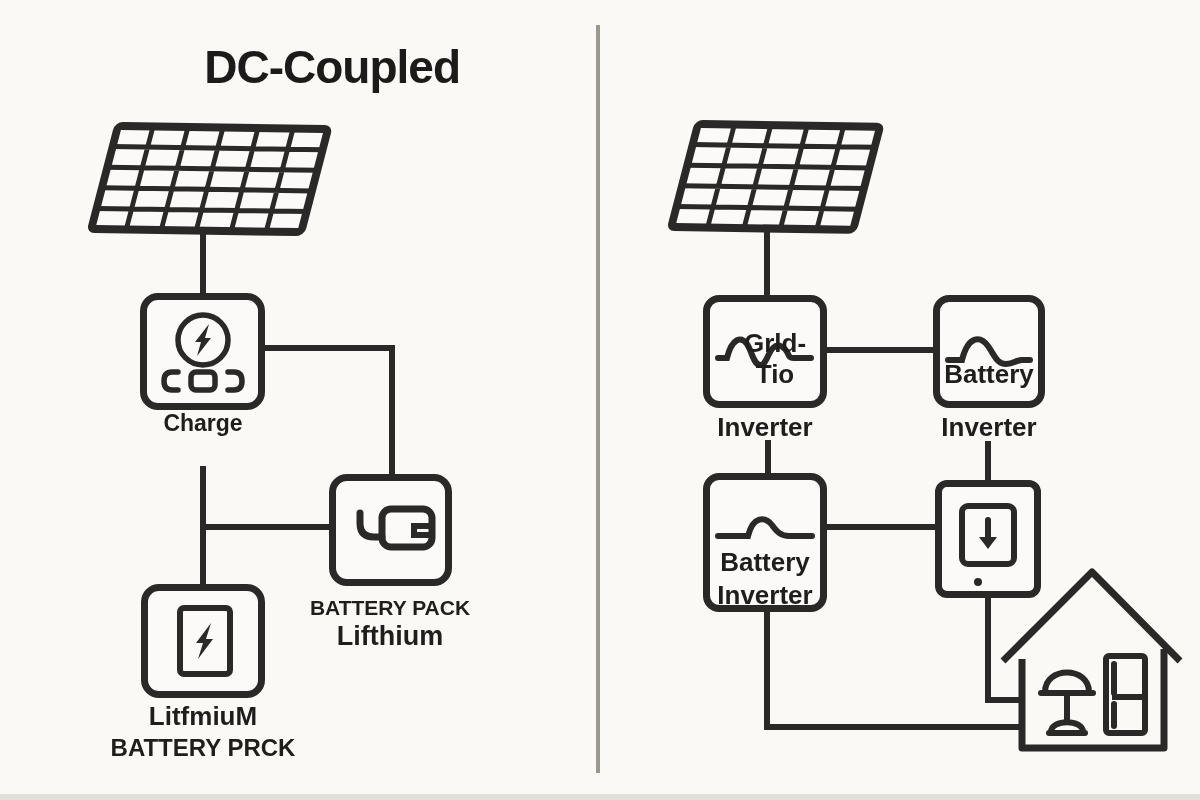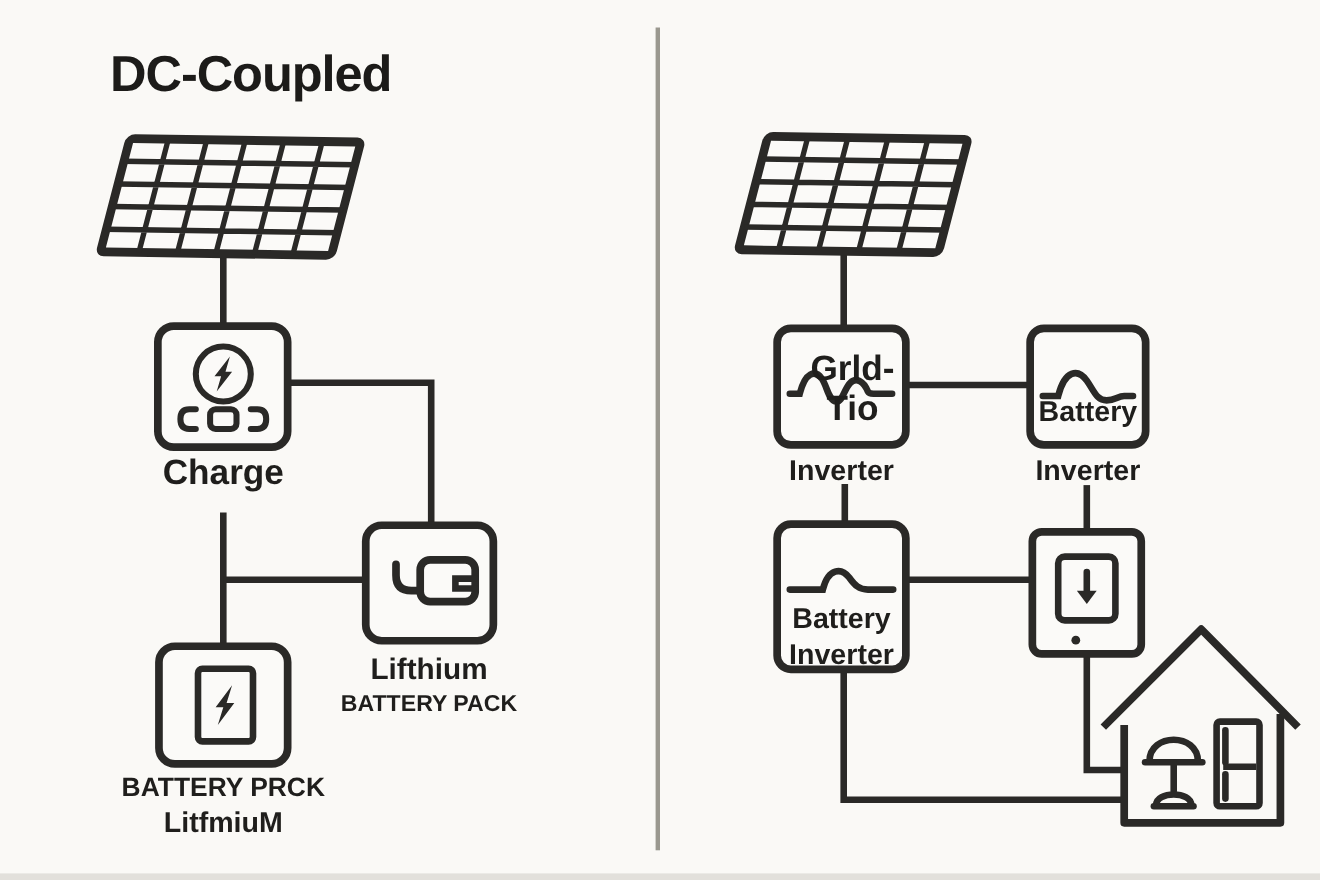--- a/index.html
+++ b/index.html
@@ -3,21 +3,21 @@
 <meta charset="utf-8">
 <style>
   html,body{margin:0;padding:0;background:#e9e7e2;}
   #canvas{
     position:relative;width:1200px;height:800px;overflow:hidden;
     background:#faf9f6;border-bottom:6px solid #e2e0db;box-sizing:border-box;
     font-family:"Liberation Sans",sans-serif;color:#1f1e1c;
   }
   svg{position:absolute;left:0;top:0;}
   .title{
-    position:absolute;text-align:left;font-weight:700;font-size:46px;
+    position:absolute;text-align:right;font-weight:700;font-size:46px;
     letter-spacing:-1px;color:#1c1b19;
   }
   .box{
     position:absolute;box-sizing:border-box;background:#fbfaf8;
     border:7px solid #2a2927;
   }
   .lbl{position:absolute;text-align:center;font-weight:700;color:#1f1e1c;line-height:1.2;}
   .inbox-label{
     position:absolute;left:0;right:0;text-align:center;font-weight:700;
     color:#1f1e1c;
@@ -87,54 +87,54 @@
     <svg width="111" height="103" viewBox="0 0 111 103">
       <circle cx="56" cy="40" r="25" stroke="#2a2927" stroke-width="5.5" fill="none"></circle>
       <path d="M62,24 L48,42 L54,42 L50,56 L64,38 L58,38 Z" fill="#2a2927"></path>
       <g stroke="#2a2927" stroke-width="5.5" fill="none" stroke-linecap="round">
         <path d="M31,72 H25 Q17,72 17,81 Q17,90 25,90 H31"></path>
         <rect x="44" y="72" width="24" height="18" rx="5"></rect>
         <path d="M81,72 H87 Q95,72 95,81 Q95,90 87,90 H81"></path>
       </g>
     </svg>
   </div>
-  <div class="lbl" style="left:103px;top:410px;width:200px;font-size:32px;">
+  <div class="lbl" style="left:103px;top:410px;width:200px;font-size:23px;">
     <div>Charge</div>
   </div>
 
   <div class="box" style="left:329px;top:474px;width:123px;height:112px;border-radius:18px;">
     <svg width="109" height="98" viewBox="0 0 109 98">
       <g stroke="#2a2927" fill="none" stroke-linecap="round">
         <path d="M24,32 V42 Q24,56 38,56 H46" stroke-width="7"></path>
         <rect x="46" y="28" width="50" height="38" rx="9" stroke-width="7"></rect>
         <path d="M96,45 H78 V54 H96" stroke-width="6"></path>
       </g>
     </svg>
   </div>
   <div class="lbl" style="left:290px;top:592px;width:200px;">
+    <div style="font-size:21px;margin-top:3px;">BATTERY PACK</div>
     <div style="font-size:27px;">Lifthium</div>
-    <div style="font-size:21px;margin-top:3px;">BATTERY PACK</div>
   </div>
 
   <div class="box" style="left:141px;top:584px;width:124px;height:114px;border-radius:18px;">
     <svg width="110" height="100" viewBox="0 0 110 100">
       <rect x="32" y="17" width="50" height="66" rx="4" stroke="#2a2927" stroke-width="6" fill="none"></rect>
       <path d="M63,32 L48,52 L55,52 L50,68 L65,48 L58,48 Z" fill="#2a2927"></path>
     </svg>
   </div>
   <div class="lbl" style="left:103px;top:701px;width:200px;">
+    <div style="font-size:26px;">LitfmiuM</div>
     <div style="font-size:24px;margin-top:2px;">BATTERY PRCK</div>
-    <div style="font-size:26px;">LitfmiuM</div>
   </div>
 
   <div class="box" style="left:703px;top:295px;width:124px;height:113px;border-radius:16px;">
     <svg width="110" height="60" viewBox="0 0 110 60" style="top:18px;">
       <path d="M8,38 H17 C22,18 31,16 37,24 C42,31 43,44 50,45 C56,46 57,34 63,28 C68,23 75,26 79,36 C80,38 82,38 84,38 H101" stroke="#2a2927" stroke-width="6" fill="none" stroke-linecap="round"></path>
     </svg>
-    <div class="inbox-label" style="bottom:11px;font-size:32px;padding-left:20px;">Grld-Tio</div>
+    <div class="inbox-label" style="bottom:11px;font-size:26px;padding-left:20px;">Grld-Tio</div>
   </div>
   <div class="lbl" style="left:665px;top:412px;width:200px;font-size:26px;">Inverter</div>
 
   <div class="box" style="left:933px;top:295px;width:112px;height:113px;border-radius:16px;">
     <svg width="98" height="56" viewBox="0 0 98 56" style="top:22px;">
       <path d="M8,36 H22 C28,12 40,11 48,22 C55,32 57,40 66,40 C74,40 76,36 82,36 H90" stroke="#2a2927" stroke-width="6" fill="none" stroke-linecap="round"></path>
     </svg>
     <div class="inbox-label" style="bottom:11px;font-size:26px;">Battery</div>
   </div>
   <div class="lbl" style="left:889px;top:412px;width:200px;font-size:26px;">Inverter</div>

